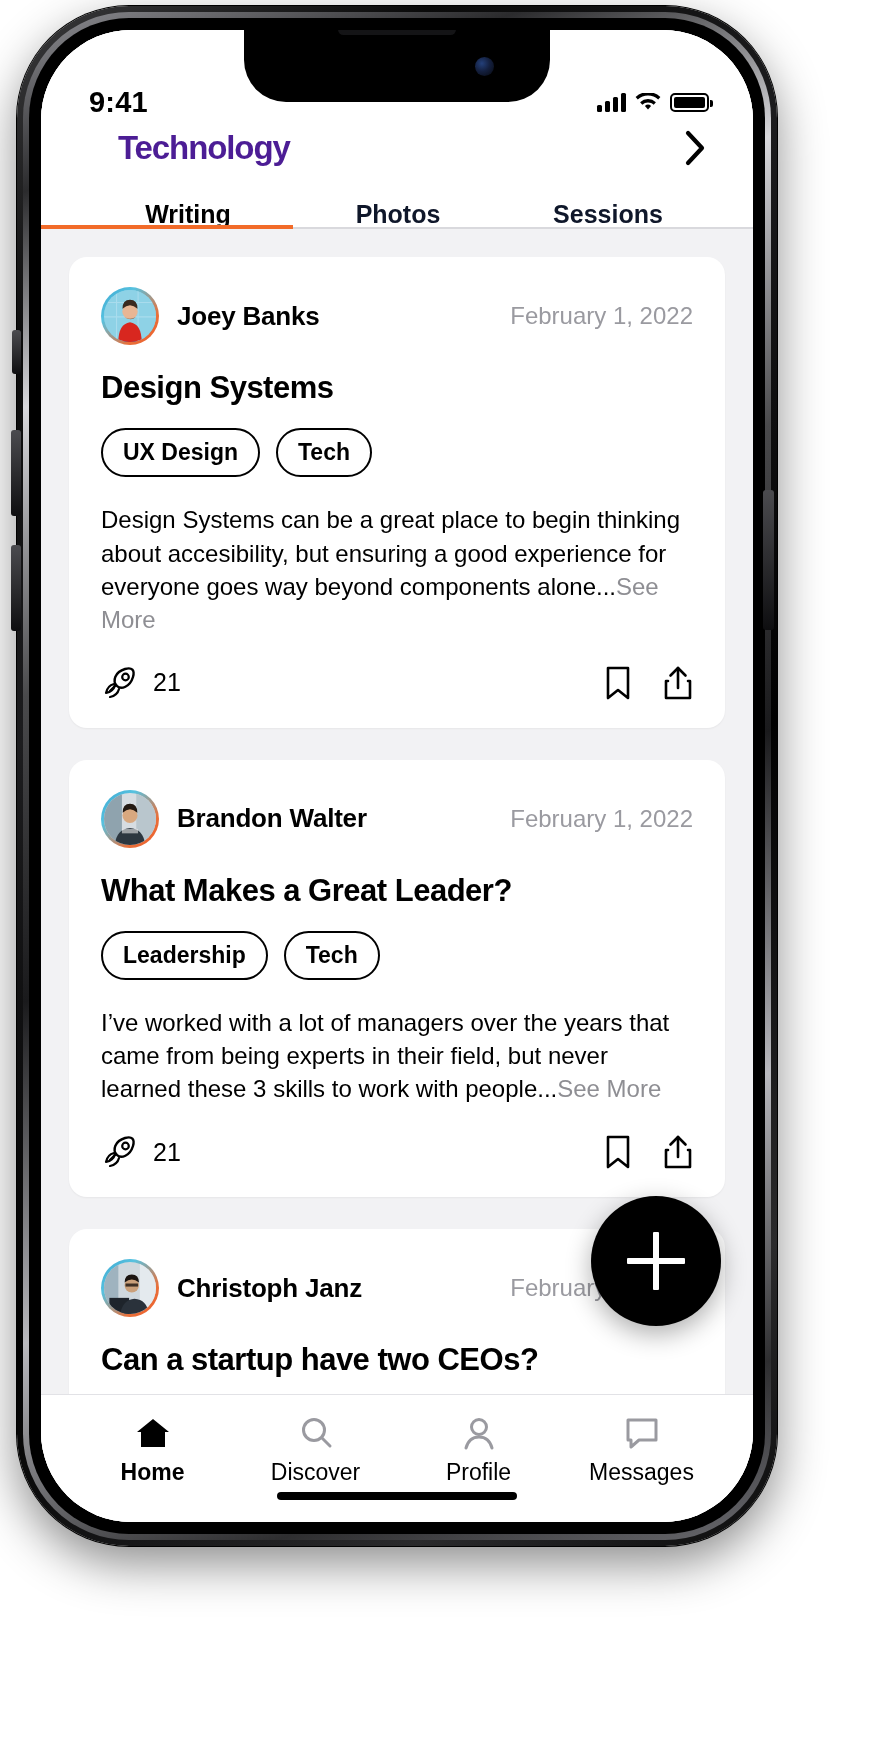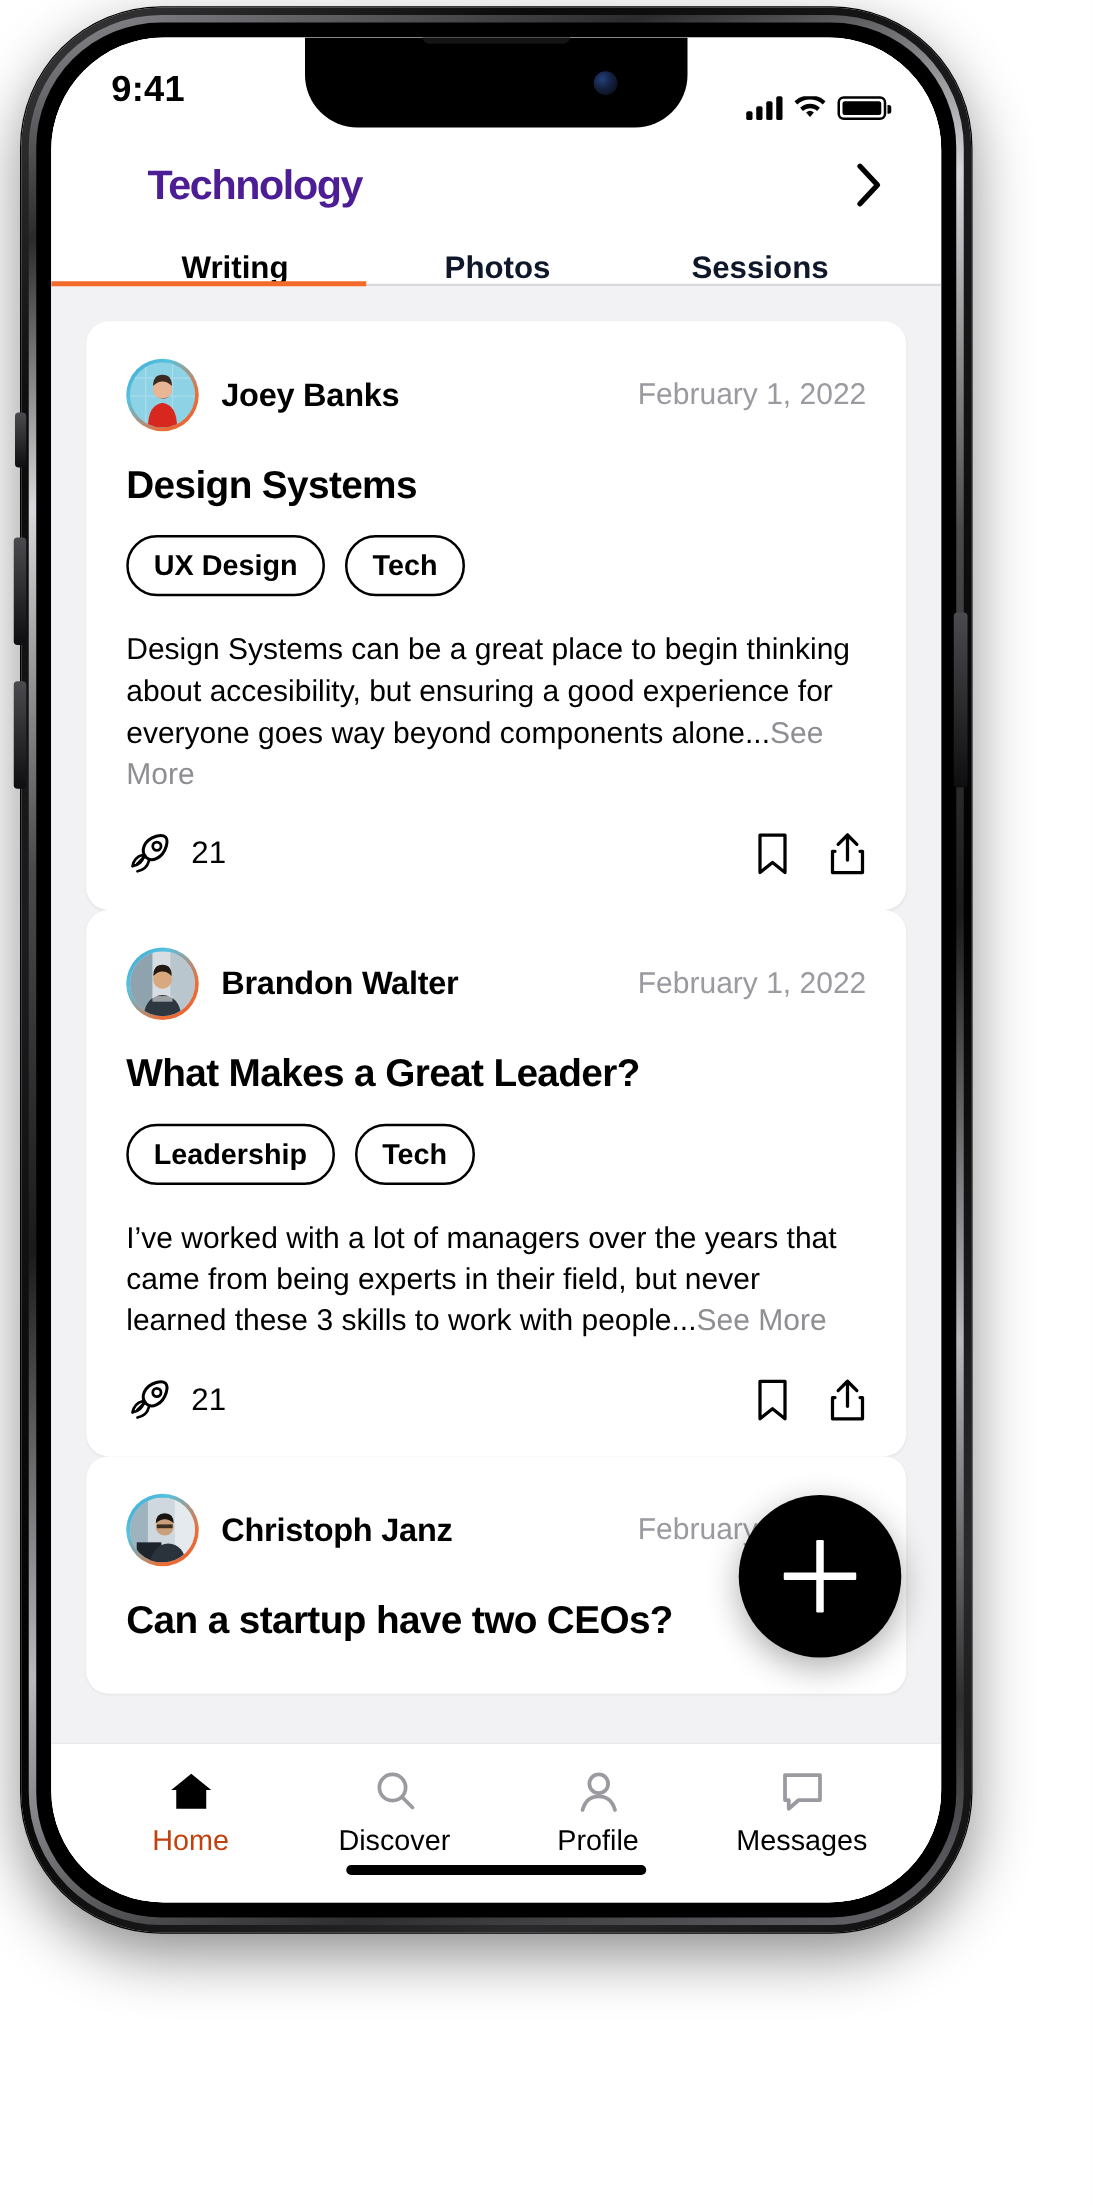--- a/index.html
+++ b/index.html
@@ -43,22 +43,22 @@
     position:absolute; left:50%; transform:translateX(-50%); top:-6px;
     width:118px; height:11px; border-radius:8px; background:#141416;
   }
   .notch .camera{
     position:absolute; right:56px; top:27px; width:19px; height:19px; border-radius:50%;
     background:radial-gradient(circle at 36% 34%, #24407a 0%, #14203f 45%, #07080d 100%);
   }
 
   
   .statusbar{
-    position:absolute; top:0; left:0; width:100%; height:86px; z-index:30;
-    display:flex; justify-content:space-between;
+    position:absolute; top:16px; left:0; width:100%; height:86px; z-index:30;
+    display:flex; align-items:center; justify-content:space-between;
     padding:26px 44px 0 48px;
   }
   .sb-time{ font-size:29px; font-weight:600; color:#000; letter-spacing:.2px; }
   .sb-right{ display:flex; align-items:center; gap:9px; }
   .bars{ display:flex; align-items:flex-end; gap:3px; height:19px; }
   .bars i{ display:block; width:5px; background:#000; border-radius:1.5px; }
   .bars i:nth-child(1){ height:7px; }
   .bars i:nth-child(2){ height:11px; }
   .bars i:nth-child(3){ height:15px; }
   .bars i:nth-child(4){ height:19px; }
@@ -83,21 +83,21 @@
   .tab.active::after{
     content:""; position:absolute; left:-42px; right:0; bottom:0; height:4px; background:#f26b29; z-index:2;
   }
   .tab:nth-child(2).active::after, .tab:nth-child(3).active::after{ left:0; }
 
   
   .feed{
     flex:1 1 auto; background:#f2f2f4; padding:28px 28px 0 28px; overflow:hidden; position:relative;
   }
   .card{
-    background:#fff; border-radius:18px; padding:30px 32px 26px 32px; 
+    background:#fff; border-radius:18px; padding:30px 32px 26px 32px; margin-bottom:32px;
     box-shadow:0 1px 2px rgba(0,0,0,.05);
   }
   .card-head{ display:flex; align-items:center; justify-content:space-between; }
   .author{ display:flex; align-items:center; gap:18px; }
   .avatar{
     width:58px; height:58px; border-radius:50%; position:relative; flex:0 0 auto;
     padding:3px; background:linear-gradient(135deg,#3aa6d0 0%, #57c2e0 30%, #e8703a 72%, #f05a28 100%);
   }
   .avatar .ph{ width:100%; height:100%; border-radius:50%; overflow:hidden; position:relative; }
   .author-name{ font-size:26px; font-weight:700; color:#000; letter-spacing:-.2px; }
@@ -124,21 +124,21 @@
   .fab .plus-h{ position:absolute; width:58px; height:6px; background:#fff; border-radius:1px; }
   .fab .plus-v{ position:absolute; width:6px; height:58px; background:#fff; border-radius:1px; }
 
   
   .tabbar{
     flex:0 0 auto; background:#fff; border-top:1.5px solid #e2e2e6;
     display:flex; align-items:flex-start; padding:20px 30px 0 30px; height:128px; position:relative; z-index:26;
   }
   .navitem{ flex:1; display:flex; flex-direction:column; align-items:center; gap:8px; }
   .navitem .lbl{ font-size:23px; color:#000000; }
-  .navitem.active .lbl{ color:#c2410c; font-weight:400; }
+  .navitem.active .lbl{ color:#000000; font-weight:700; }
   .home-indicator{
     position:absolute; left:50%; transform:translateX(-50%); bottom:22px;
     width:240px; height:8px; border-radius:4px; background:#000; z-index:35;
   }
 </style>
 </head>
 <body>
 
 <div class="stage">
 

